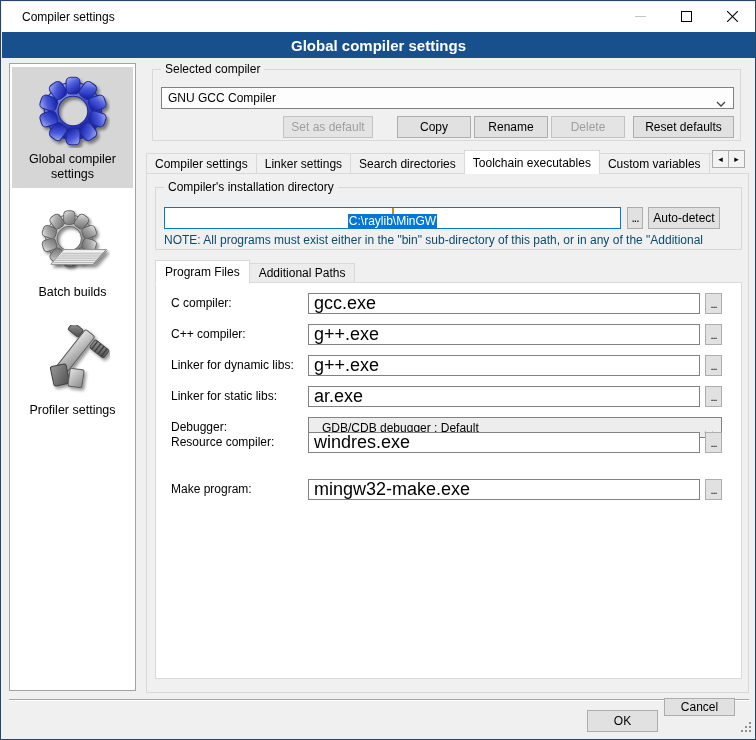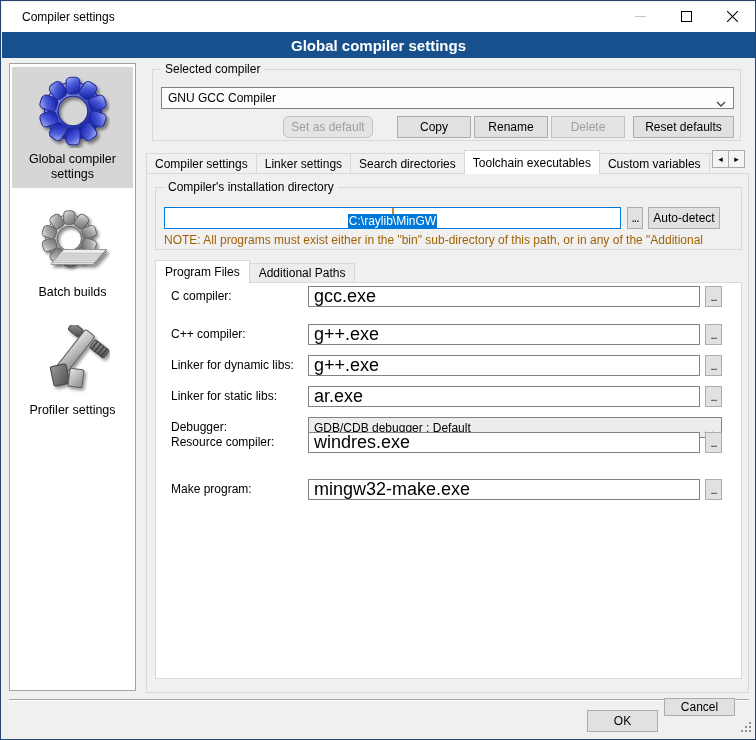--- a/index.html
+++ b/index.html
@@ -29,21 +29,21 @@
 
   
   .groupbox { position:absolute; border:1px solid #d8d8d8; background:transparent; }
   .groupbox .legend { position:absolute; top:-8px; left:8px; background:#f0f0f0; padding:0 4px; white-space:nowrap; }
   .grp-compiler { left:151px; top:68px; width:589px; height:72px; }
   .combo { position:absolute; left:8px; top:17px; width:573px; height:22px; background:#fdfdfd; border:1px solid #818181; display:flex; align-items:center; padding:0 24px 0 6px; cursor:default; }
   .combo .chev { position:absolute; right:7px; top:8px; }
   .btnrow { position:absolute; left:8px; top:46px; width:573px; height:22px; display:flex; }
   .btn { height:22px; background:#e1e1e1; border:1px solid #adadad; font-family:inherit; font-size:12px; color:#000; cursor:pointer; padding:0; }
   .btn:disabled,.btn.disabled { background:#e4e4e4; border-color:#c2c2c2; color:#9e9e9e; }
-  .b-setdef { margin-left:122px; width:90px;border-radius:6px; }
+  .b-setdef { margin-left:122px; width:90px; }
   .b-copy   { margin-left:24px; width:74px; }
   .b-rename { margin-left:3px;  width:74px; }
   .b-delete { margin-left:3px;  width:74px; }
   .b-reset  { margin-left:auto; width:101px; }
 
   
   .tabs { position:absolute; left:145px; top:147px; width:566px; height:26px; display:flex; align-items:flex-end; overflow:hidden; }
   .tab { height:21px; padding:0 8px; display:flex; align-items:center; background:#f0f0f0; border:1px solid #d9d9d9; margin-right:-1px; white-space:nowrap; cursor:pointer; }
   .tab.active { height:25px; background:#fff; border-bottom:1px solid #fff; margin-bottom:-1px; position:relative; z-index:3; }
   .tab.clipped { max-width:42px; overflow:hidden; }
@@ -55,33 +55,33 @@
   .tab-panel { position:absolute; left:145px; top:172px; width:603px; height:520px; border:1px solid #d9d9d9; background:#f0f0f0; z-index:1; }
 
   .grp-install { left:8px; top:13px; width:587px; height:63px; }
   .grp-install .legend { background:#f0f0f0; }
   .dir-input { position:absolute; left:8px; top:19px; width:457px; height:22px; background:#fff; border:1px solid #0078d7; display:flex; align-items:center; padding:0 4px; cursor:text;flex-direction:column; }
   .dir-input .caret { width:2px; height:15px; background:#cf8a30; display:inline-block; }
   .dir-input .sel { background:#0078d7; color:#fff; padding:0 1px; white-space:pre; }
   .mini-btn { position:absolute; top:19px; height:22px; background:#e1e1e1; border:1px solid #adadad; font-family:inherit; font-size:12px; cursor:pointer; padding:0; }
   .b-browse-dir { left:471px; width:16px; letter-spacing:-1px; }
   .b-autodetect { left:492px; width:72px; }
-  .note { position:absolute; left:8px; top:45px; width:577px; white-space:nowrap; overflow:hidden; color:#a16207; }
+  .note { position:absolute; left:8px; top:45px; width:577px; white-space:nowrap; overflow:hidden; color:#0c4a6e; }
 
   
   .subtabs { position:absolute; left:8px; top:85px; height:24px; display:flex; align-items:flex-end; }
   .subtab { height:20px; padding:0 9px; display:flex; align-items:center; background:#ececec; border:1px solid #d9d9d9; margin-right:-1px; white-space:nowrap; cursor:pointer; }
   .subtab.active { height:24px; background:#fff; border-bottom:1px solid #fff; margin-bottom:-1px; position:relative; z-index:3; }
   .subpanel { position:absolute; left:8px; top:108px; width:587px; height:397px; background:#fff; border:1px solid #d9d9d9; z-index:1; }
 
   .frow { position:absolute; left:0; width:100%; height:22px; }
   .frow .flabel { position:absolute; left:15px; top:3px; white-space:nowrap; }
   .finput { position:absolute; left:152px; width:392px; height:21px; border:1px solid #828282; background:#fff; font-family:inherit; font-size:18px; padding:0 5px; color:#000; }
   .fdots { position:absolute; left:549px; width:17px; height:21px; background:#e1e1e1; border:1px solid #adadad; font-family:inherit; font-size:11px; letter-spacing:-1px; cursor:pointer; padding:0; }
-  .fselect { position:absolute; left:152px; width:414px; height:21px; border:1px solid #828282; background:#ededed; display:flex; align-items:center; padding:0 22px 0 5px; cursor:default; }
+  .fselect { position:absolute; left:152px; width:414px; height:21px; border:1px solid #828282; background:#ededed; display:flex; align-items:center; padding:0 22px 0 13px; cursor:default; }
   .fselect .chev { position:absolute; right:7px; top:8px; }
 
   
   .divider { position:absolute; left:8px; top:698px; width:740px; height:2px; border-top:1px solid #a6a6a6; border-bottom:1px solid #fff; }
   .b-ok { position:absolute; left:586px; top:709px; width:71px; height:22px; }
   .b-cancel { position:absolute; left:663px; top:697px; width:71px; height:18px; }
   .grip { position:absolute; right:3px; bottom:3px; }
 </style>
 </head>
 <body>
@@ -279,21 +279,21 @@
       <div class="note">NOTE: All programs must exist either in the "bin" sub-directory of this path, or in any of the "Additional</div>
     </div>
 
     <div class="subtabs">
       <div class="subtab active">Program Files</div>
       <div class="subtab">Additional Paths</div>
     </div>
 
     <div class="subpanel">
 
-      <div class="frow" style="top:3px">
+      <div class="frow" style="top:10px">
         <span class="flabel">C compiler:</span>
         <input class="finput" value="gcc.exe" style="">
         <button class="fdots">...</button>
       </div>
 
       <div class="frow" style="top:41px">
         <span class="flabel">C++ compiler:</span>
         <input class="finput" value="g++.exe" style="">
         <button class="fdots">...</button>
       </div>

